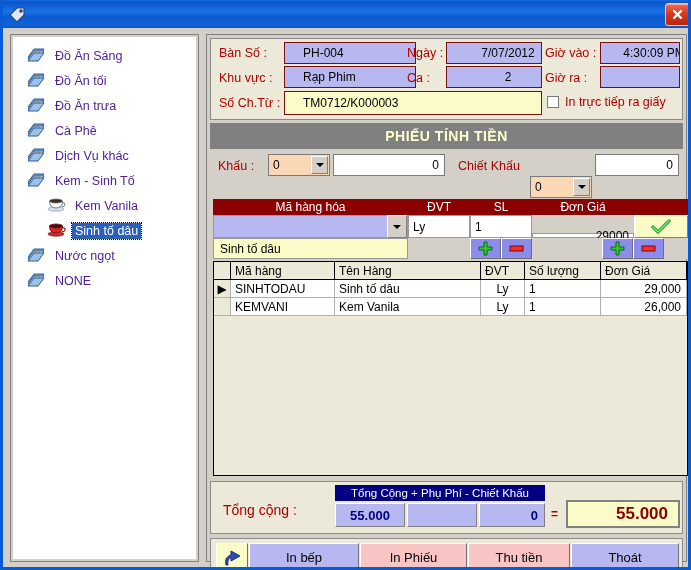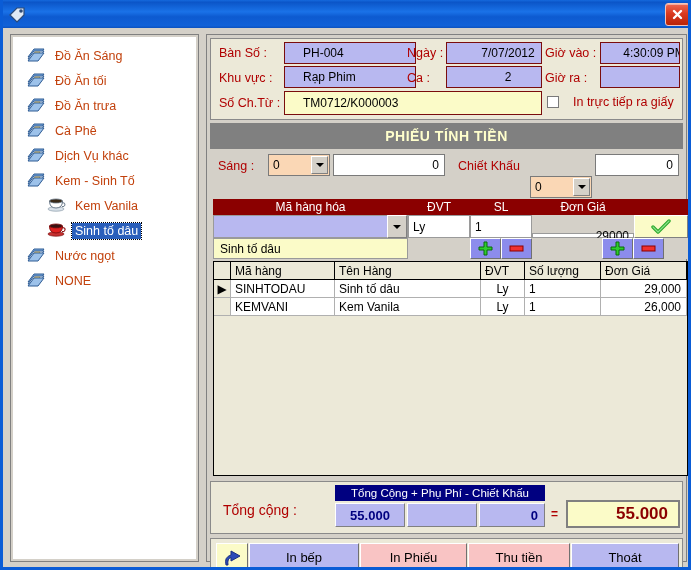--- a/index.html
+++ b/index.html
@@ -74,21 +74,21 @@
   }
   .tree-item {
     display: flex; align-items: center;
     height: 25px;
     padding-left: 12px;
     cursor: pointer;
     white-space: nowrap;
   }
   .tree-item.child { padding-left: 33px; }
   .tree-label {
-    color: #c2410c;
+    color: #4c1d95;
     font-size: 12.5px;
     padding: 1px 3px;
   }
   .tree-item.selected .tree-label {
     background: #2a5fbb;
     color: #ffffff;
     outline: 1px dotted #000;
   }
   .ic { flex: 0 0 auto; margin-right: 6px; display:block; }
 
@@ -544,28 +544,28 @@
       <div class="fld center abs" style="left:235px; top:27px; width:96px; height:22px;">2</div>
 
       <span class="abs lbl" style="left:334px; top:7px;">Giờ vào :</span>
       <div class="fld center abs" style="left:389px; top:3px; width:80px; height:22px;">4:30:09 PM</div>
 
       <span class="abs lbl" style="left:334px; top:32px;">Giờ ra :</span>
       <div class="fld center abs" style="left:389px; top:27px; width:80px; height:22px;"></div>
 
       <div class="abs" style="left:336px; top:56px; display:flex; align-items:center;">
         <span class="chk"></span>
-        <span class="lbl" style="margin-left:14px;">In trực tiếp ra giấy</span>
+        <span class="lbl" style="margin-left:6px;">In trực tiếp ra giấy</span>
       </div>
     </div>
 
     <div class="section-title">PHIẾU TÍNH TIỀN</div>
 
     <div class="taxrow">
-      <span class="abs lbl" style="left:8px; top:7px;">Sáng :</span>
+      <span class="abs lbl" style="left:8px; top:7px;">Khấu :</span>
       <div class="combo abs" style="left:58px; top:2px; width:62px; height:22px;">
         <span>0</span>
         <span class="arrowbtn">
             <span class="tri-down"></span>
           </span>
       </div>
       <div class="numbox abs" style="left:123px; top:2px; width:112px; height:22px;">0</div>
 
       <span class="abs lbl" style="left:248px; top:7px;">Chiết Khấu</span>
       <div class="combo abs" style="left:320px; top:2px; width:62px; height:22px;">

